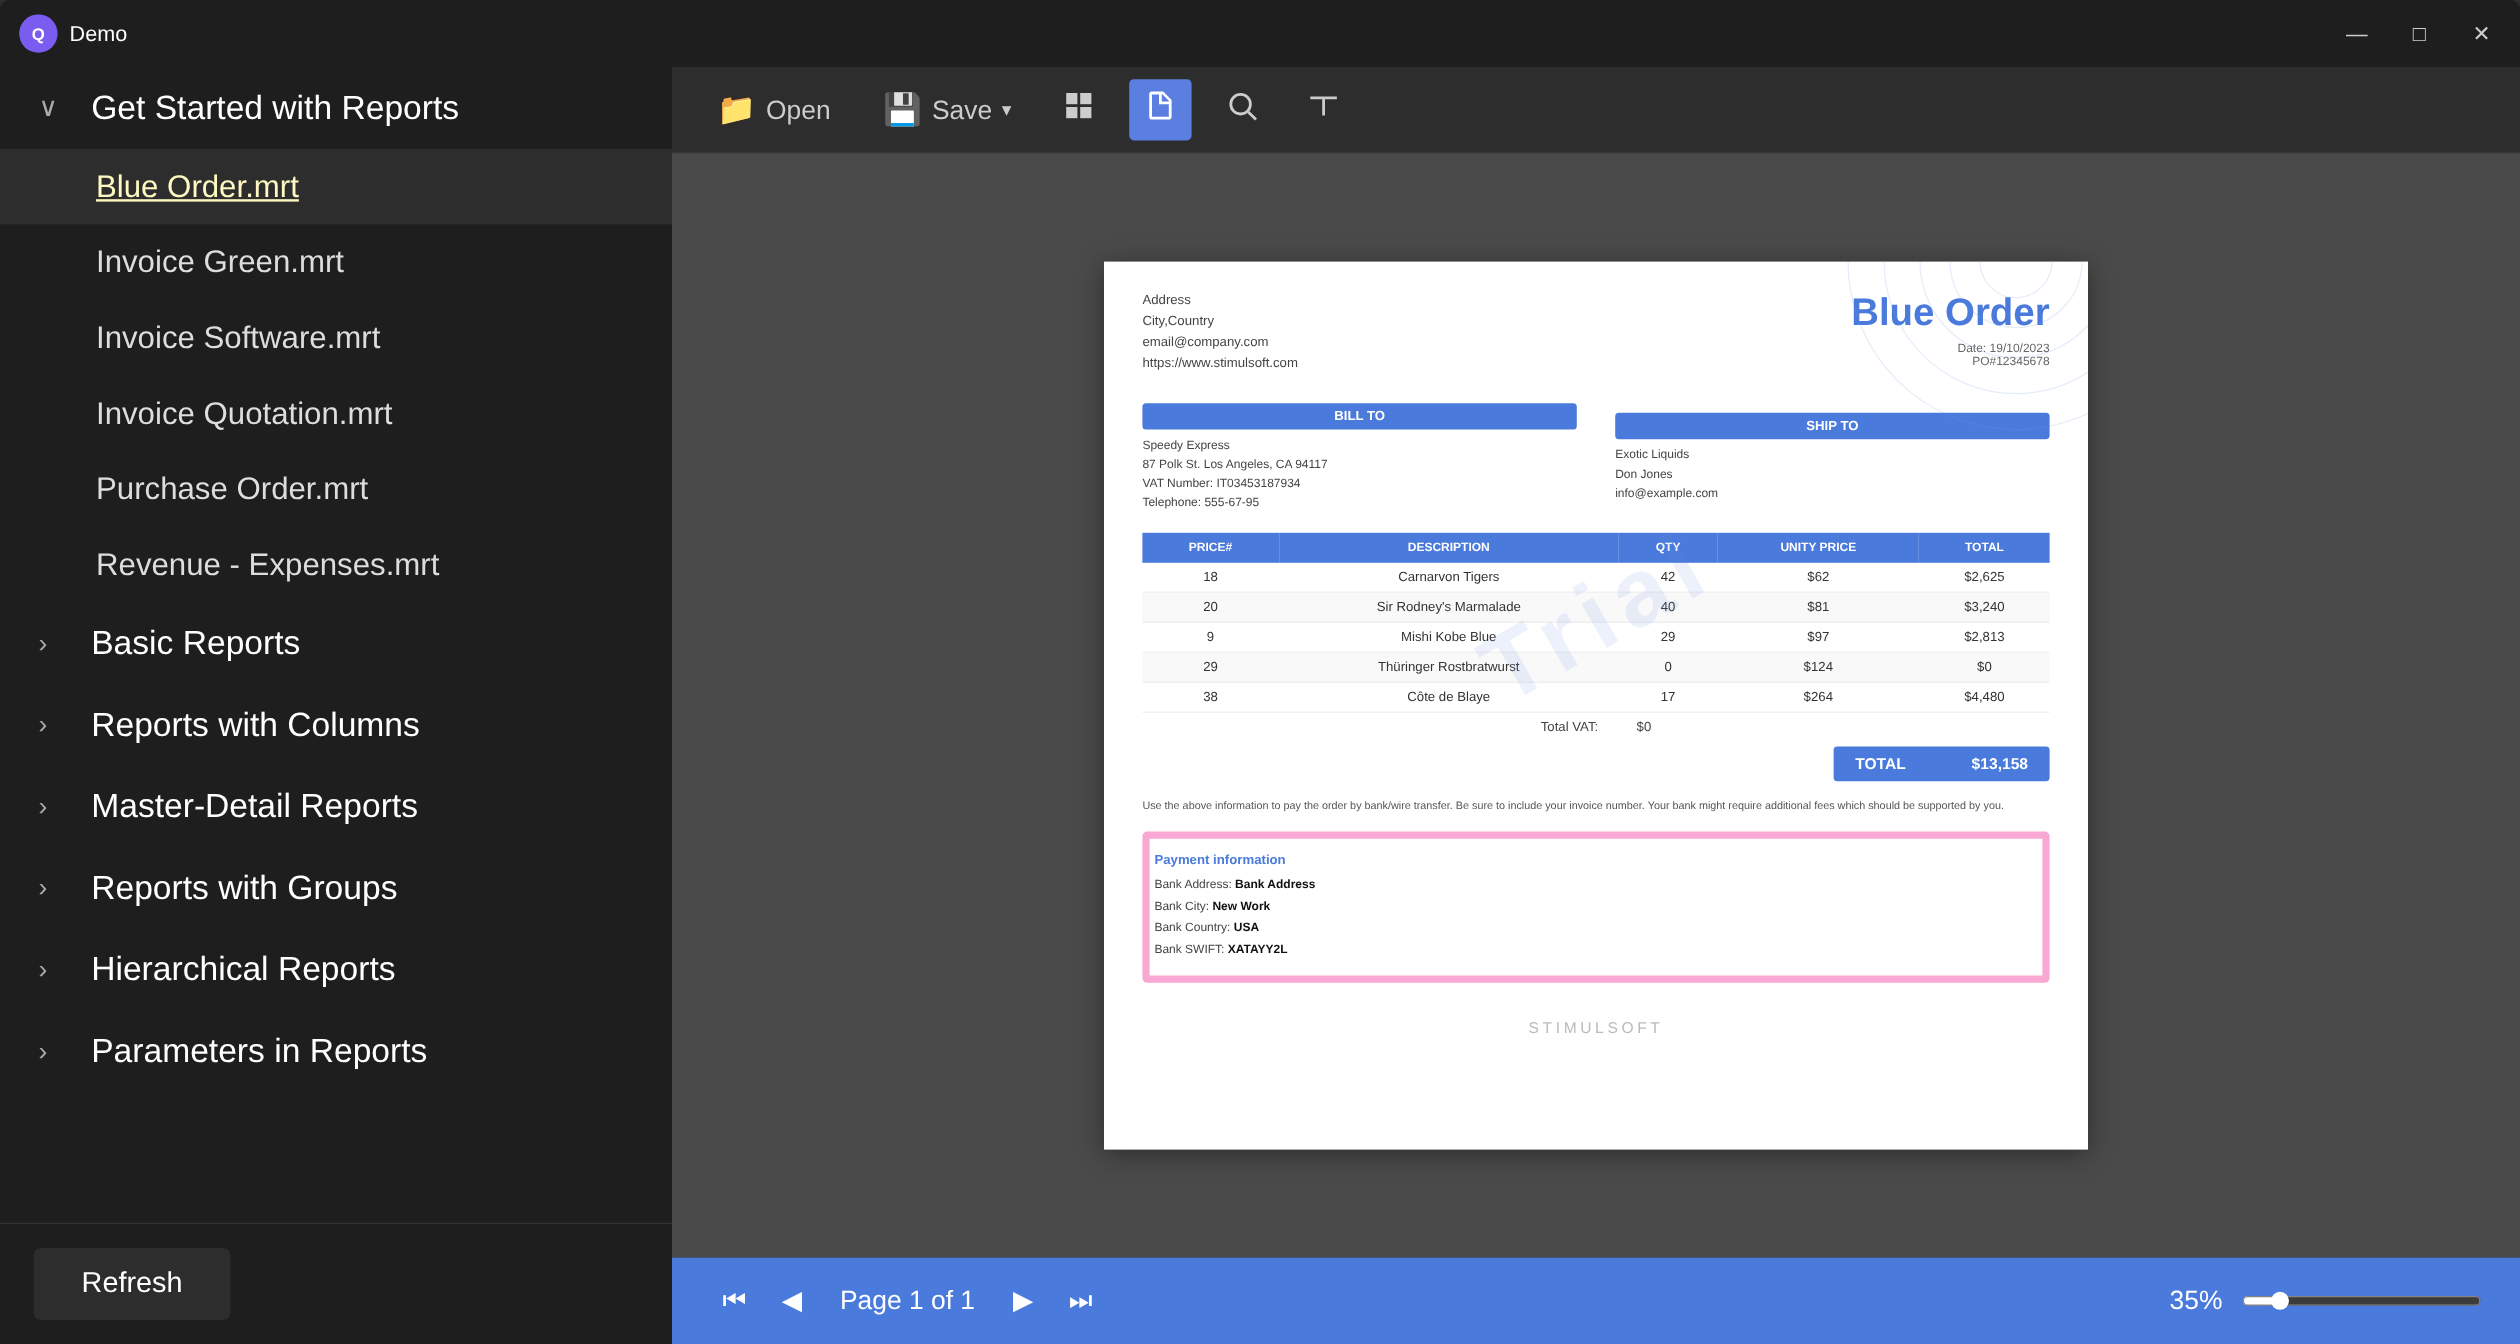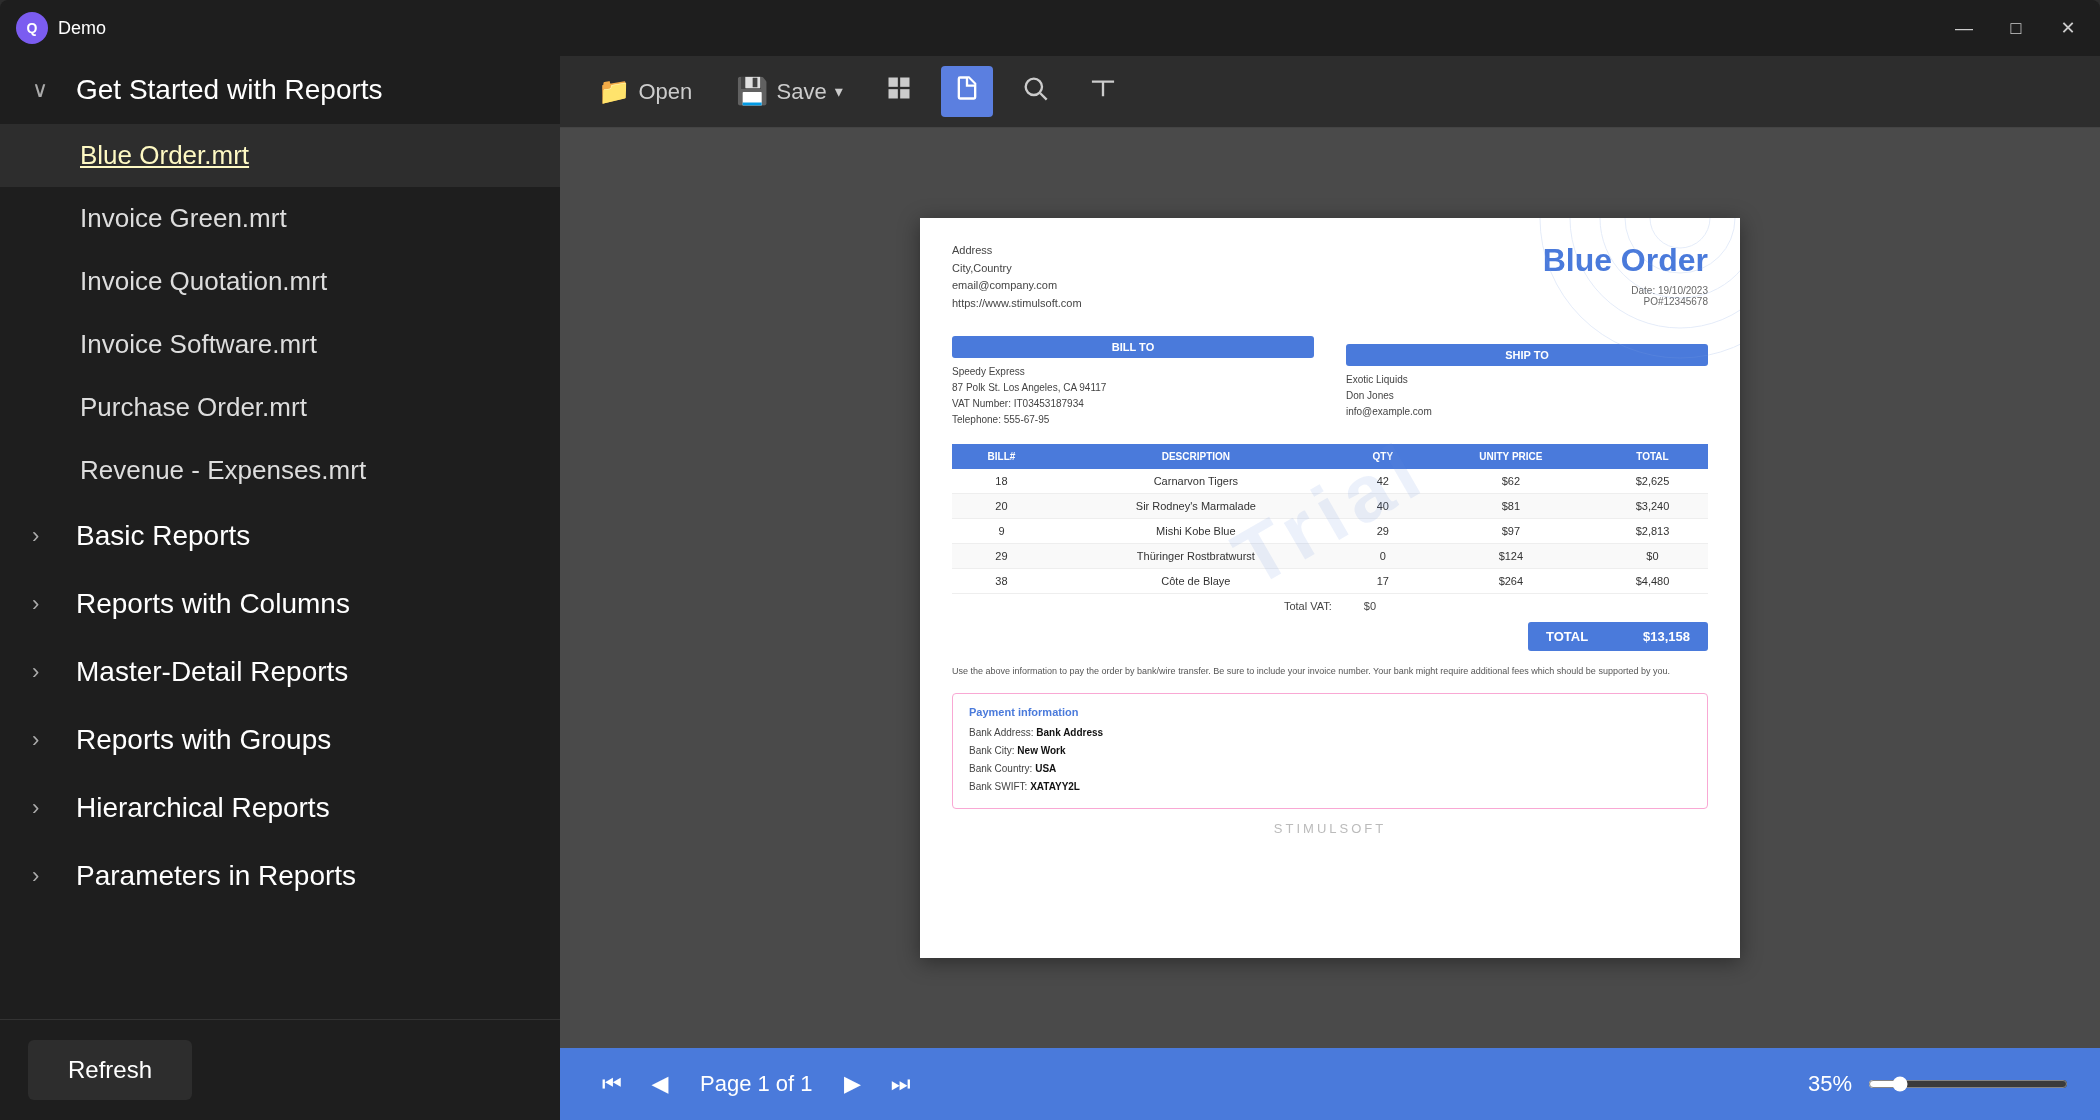--- a/index.html
+++ b/index.html
@@ -302,24 +302,24 @@
 
     .invoice-footer-note {
       margin: 0 32px;
       font-size: 9px;
       color: #555;
       line-height: 1.5;
       padding: 6px 0;
     }
 
     .invoice-payment-box {
-      margin: 8px 32px 4px 32px;
-      border: 1px solid #f9a8d4;
+      margin: 8px 32px 22px 32px;
+      border: 6px solid #f9a8d4;
       border-radius: 4px;
-      padding: 12px 16px;
+      padding: 12px 4px;
     }
     .payment-title {
       color: #4a7adb;
       font-size: 11px;
       font-weight: bold;
       margin-bottom: 6px;
     }
     .payment-info {
       font-size: 10px;
       color: #444;
@@ -422,24 +422,24 @@
           <span class="arrow">∨</span>
           <span>Get Started with Reports</span>
         </div>
         <div class="sidebar-item active">
           <span>Blue Order.mrt</span>
         </div>
         <div class="sidebar-item">
           <span>Invoice Green.mrt</span>
         </div>
         <div class="sidebar-item">
+          <span>Invoice Software.mrt</span>
+        </div>
+        <div class="sidebar-item">
           <span>Invoice Quotation.mrt</span>
-        </div>
-        <div class="sidebar-item">
-          <span>Invoice Software.mrt</span>
         </div>
         <div class="sidebar-item">
           <span>Purchase Order.mrt</span>
         </div>
         <div class="sidebar-item">
           <span>Revenue - Expenses.mrt</span>
         </div>
       </div>
 
       <div class="sidebar-group">
@@ -572,21 +572,21 @@
               <div>Exotic Liquids</div>
               <div>Don Jones</div>
               <div>info@example.com</div>
             </div>
           </div>
         </div>
 
         <table class="invoice-table">
           <thead>
             <tr>
-              <th>BILL#</th>
+              <th>PRICE#</th>
               <th>DESCRIPTION</th>
               <th>QTY</th>
               <th>UNITY PRICE</th>
               <th>TOTAL</th>
             </tr>
           </thead>
           <tbody id="invoice-rows">
           <tr>
       <td>18</td>
       <td>Carnarvon Tigers</td>

